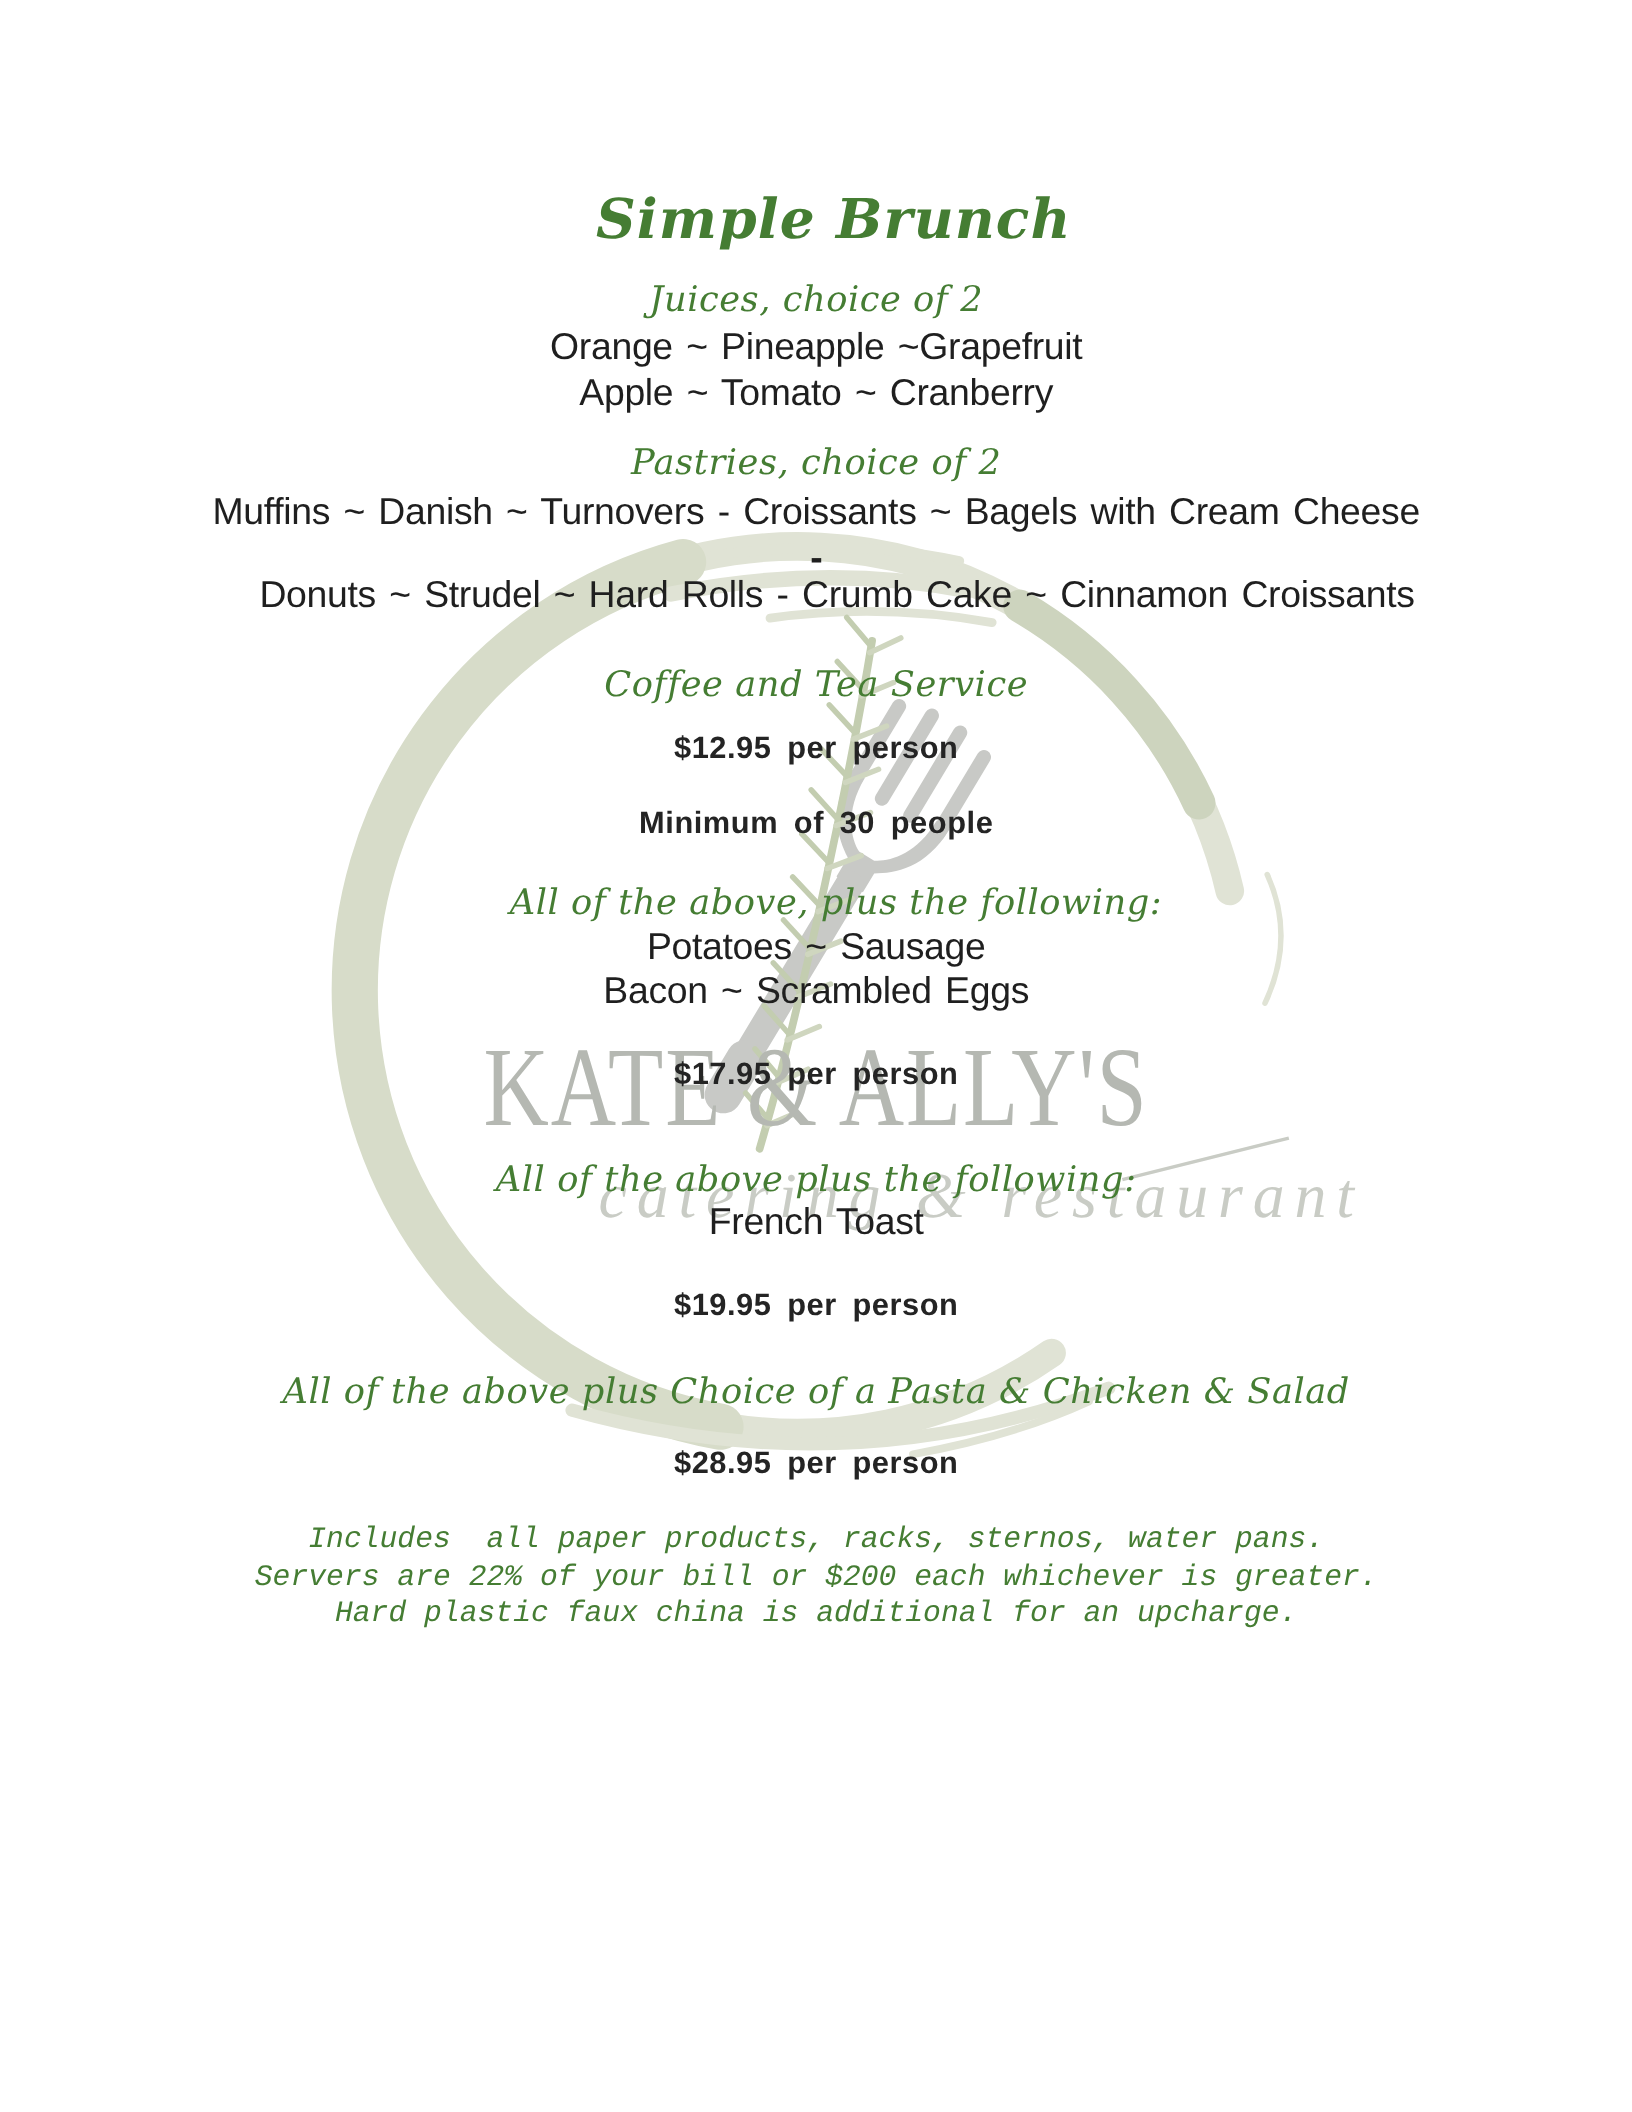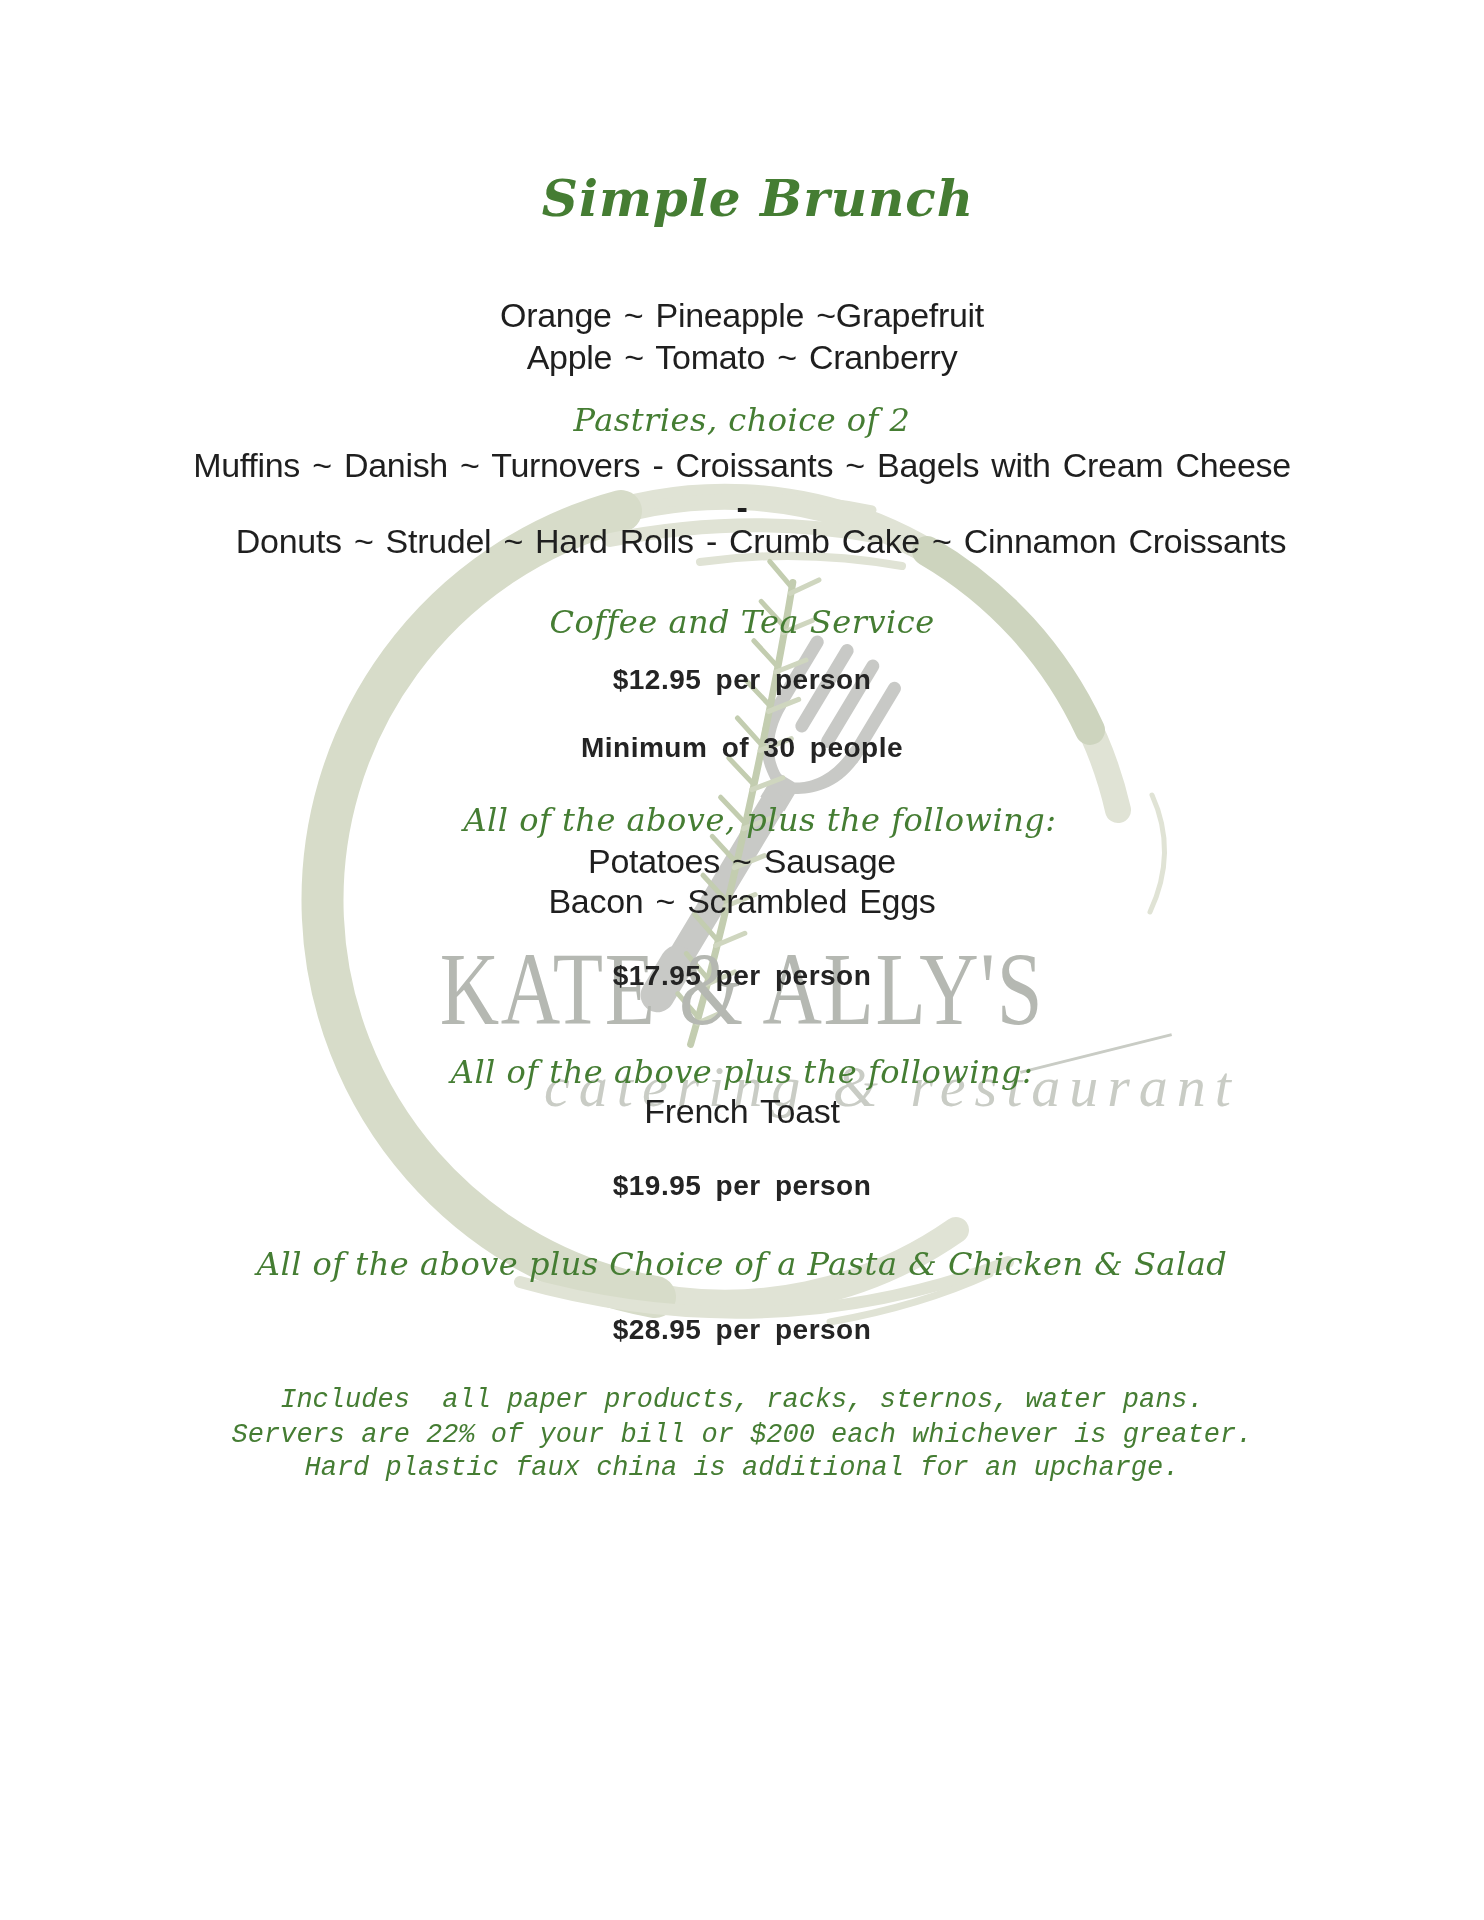--- a/index.html
+++ b/index.html
@@ -147,20 +147,21 @@
         <path class="sprig-needle2" d="M 0 216 l 24 -17"></path>
     </g>
   </svg>
 
   <div class="wm-brand">KATE &amp; ALLY'S</div>
   <div class="wm-tagline">catering &amp; restaurant</div>
   <div class="wm-stroke"></div>
 
   <h1 class="line script title">Simple Brunch</h1>
 
+  <div class="line script l-juices-h">Juices, choice of 2</div>
   <div class="line item l-juices-1">Orange ~ Pineapple ~Grapefruit</div>
   <div class="line item l-juices-2">Apple ~ Tomato ~ Cranberry</div>
 
   <div class="line script l-pastries-h">Pastries, choice of 2</div>
   <div class="line item l-pastries-1">Muffins ~ Danish ~ Turnovers - Croissants ~ Bagels with Cream Cheese</div>
   <div class="line item l-pastries-sep">-</div>
   <div class="line item l-pastries-2">Donuts ~ Strudel ~ Hard Rolls - Crumb Cake ~ Cinnamon Croissants</div>
 
   <div class="line script l-coffee-h">Coffee and Tea Service</div>
 

